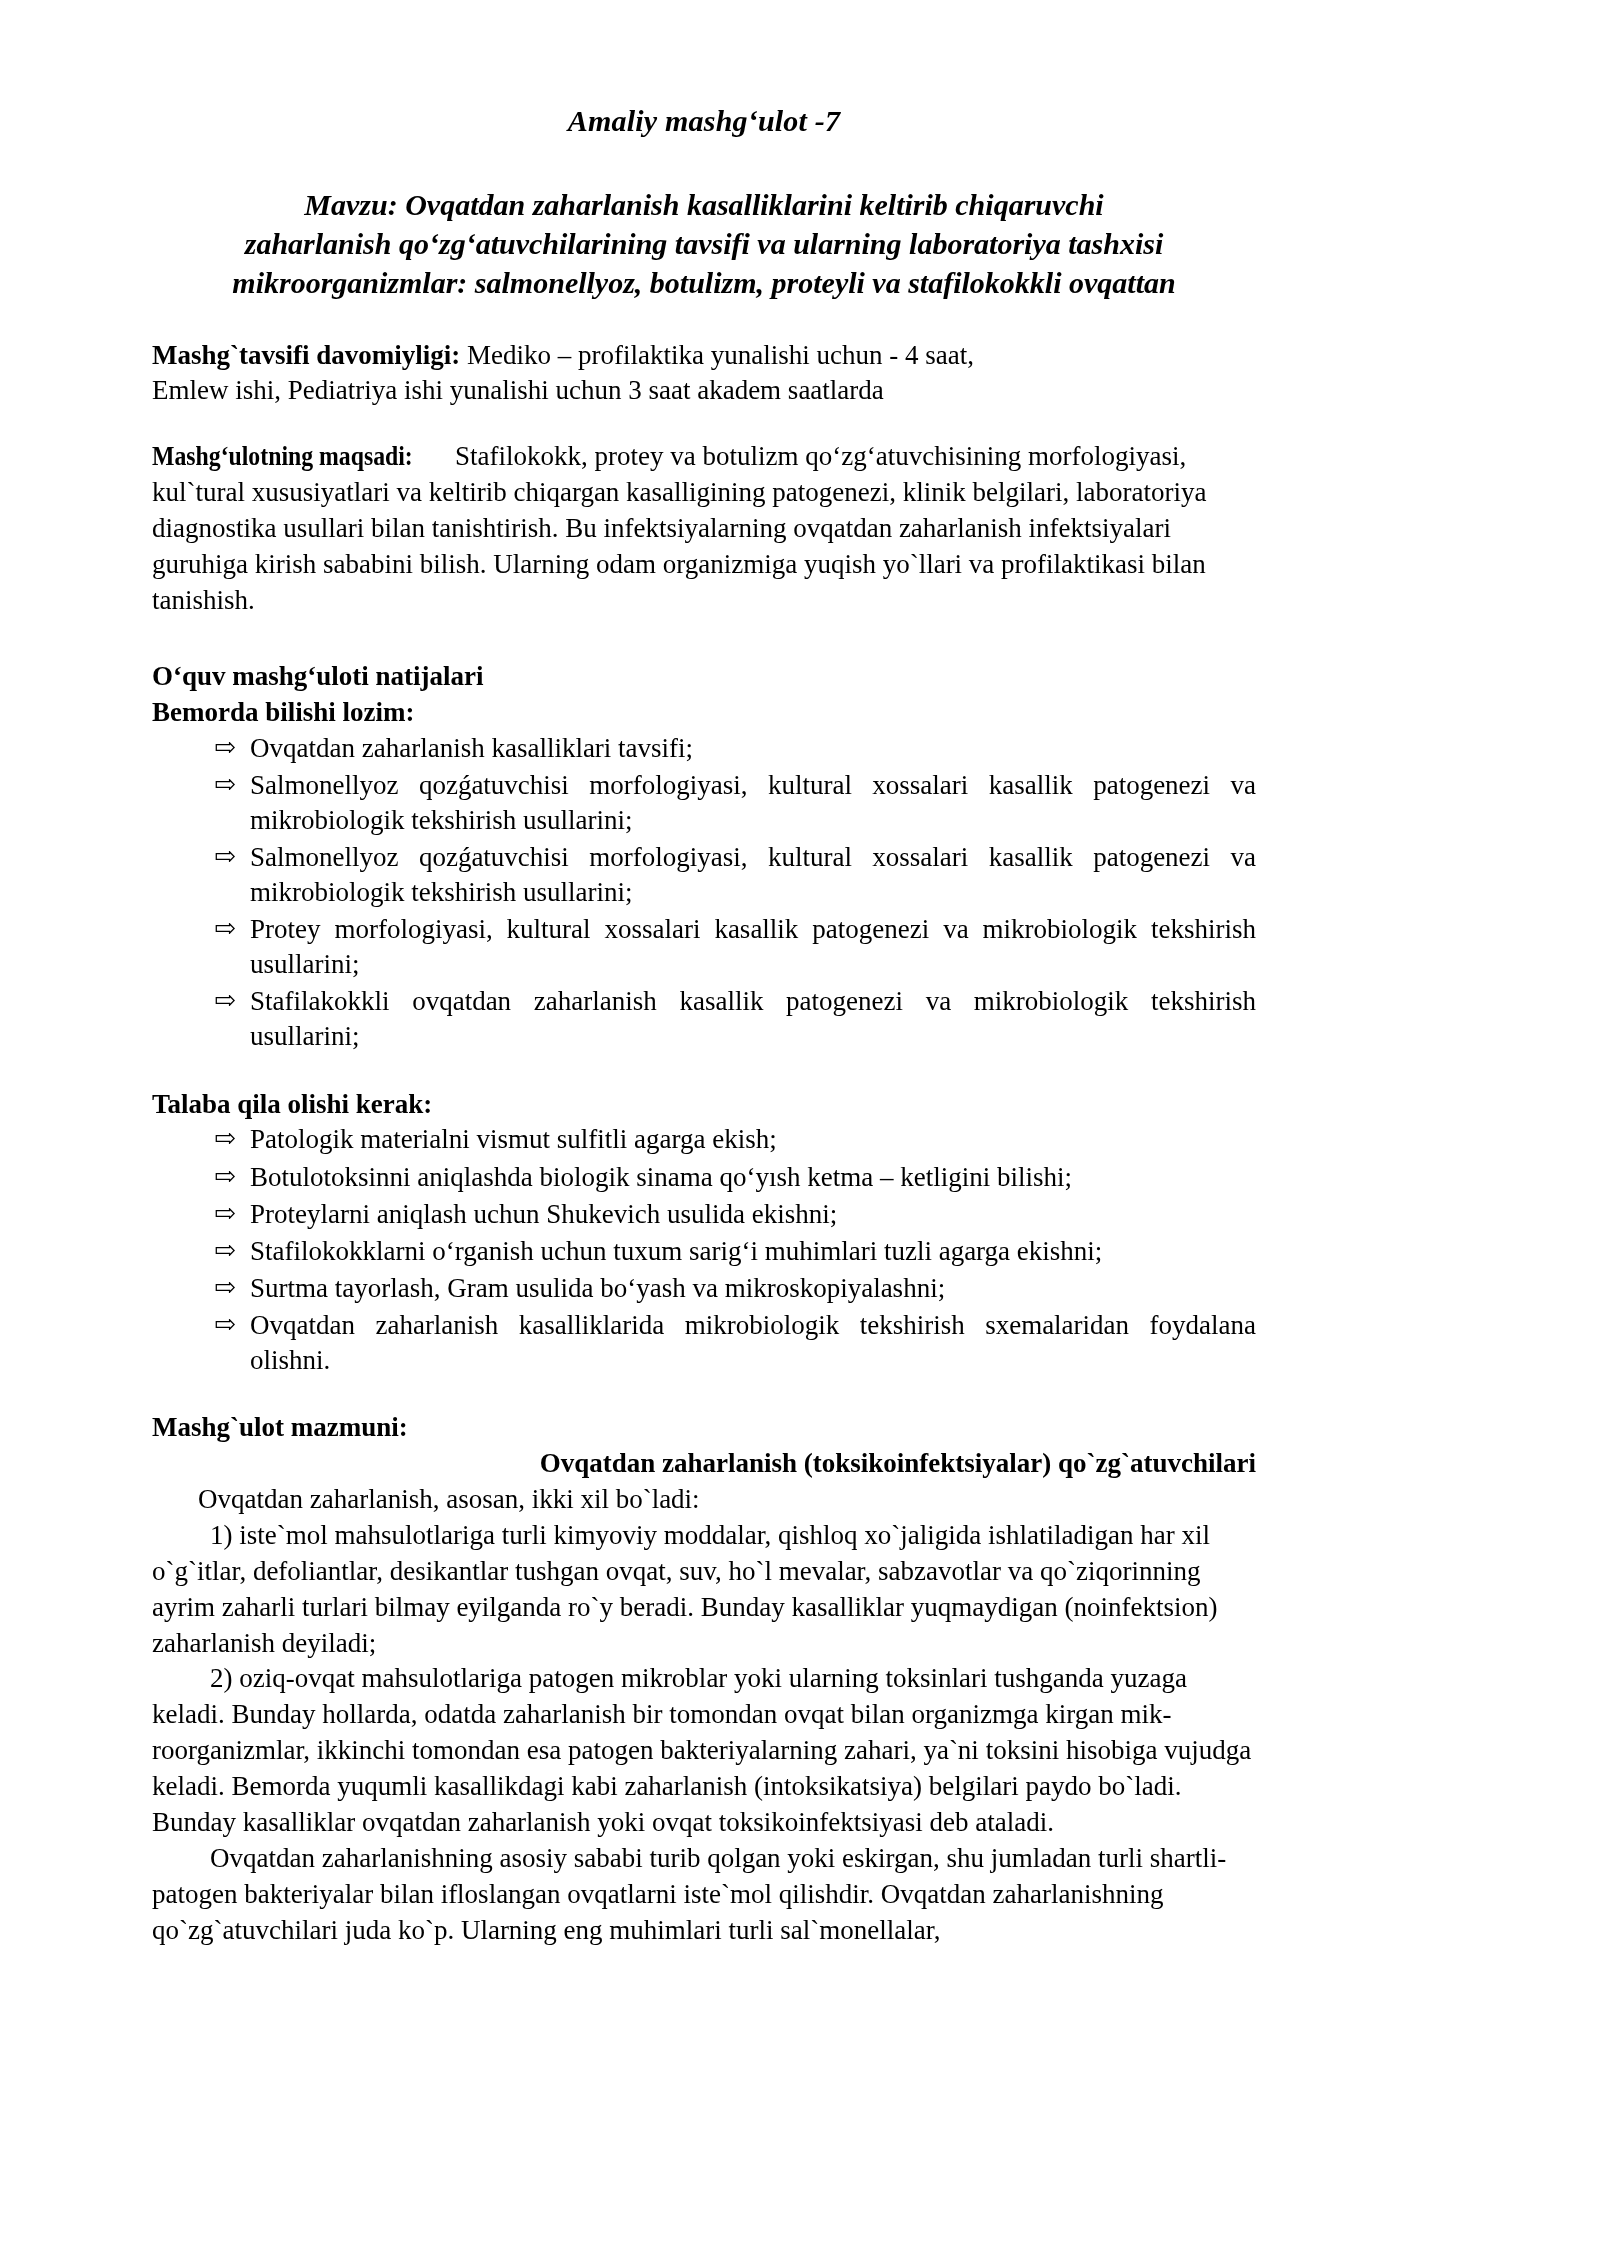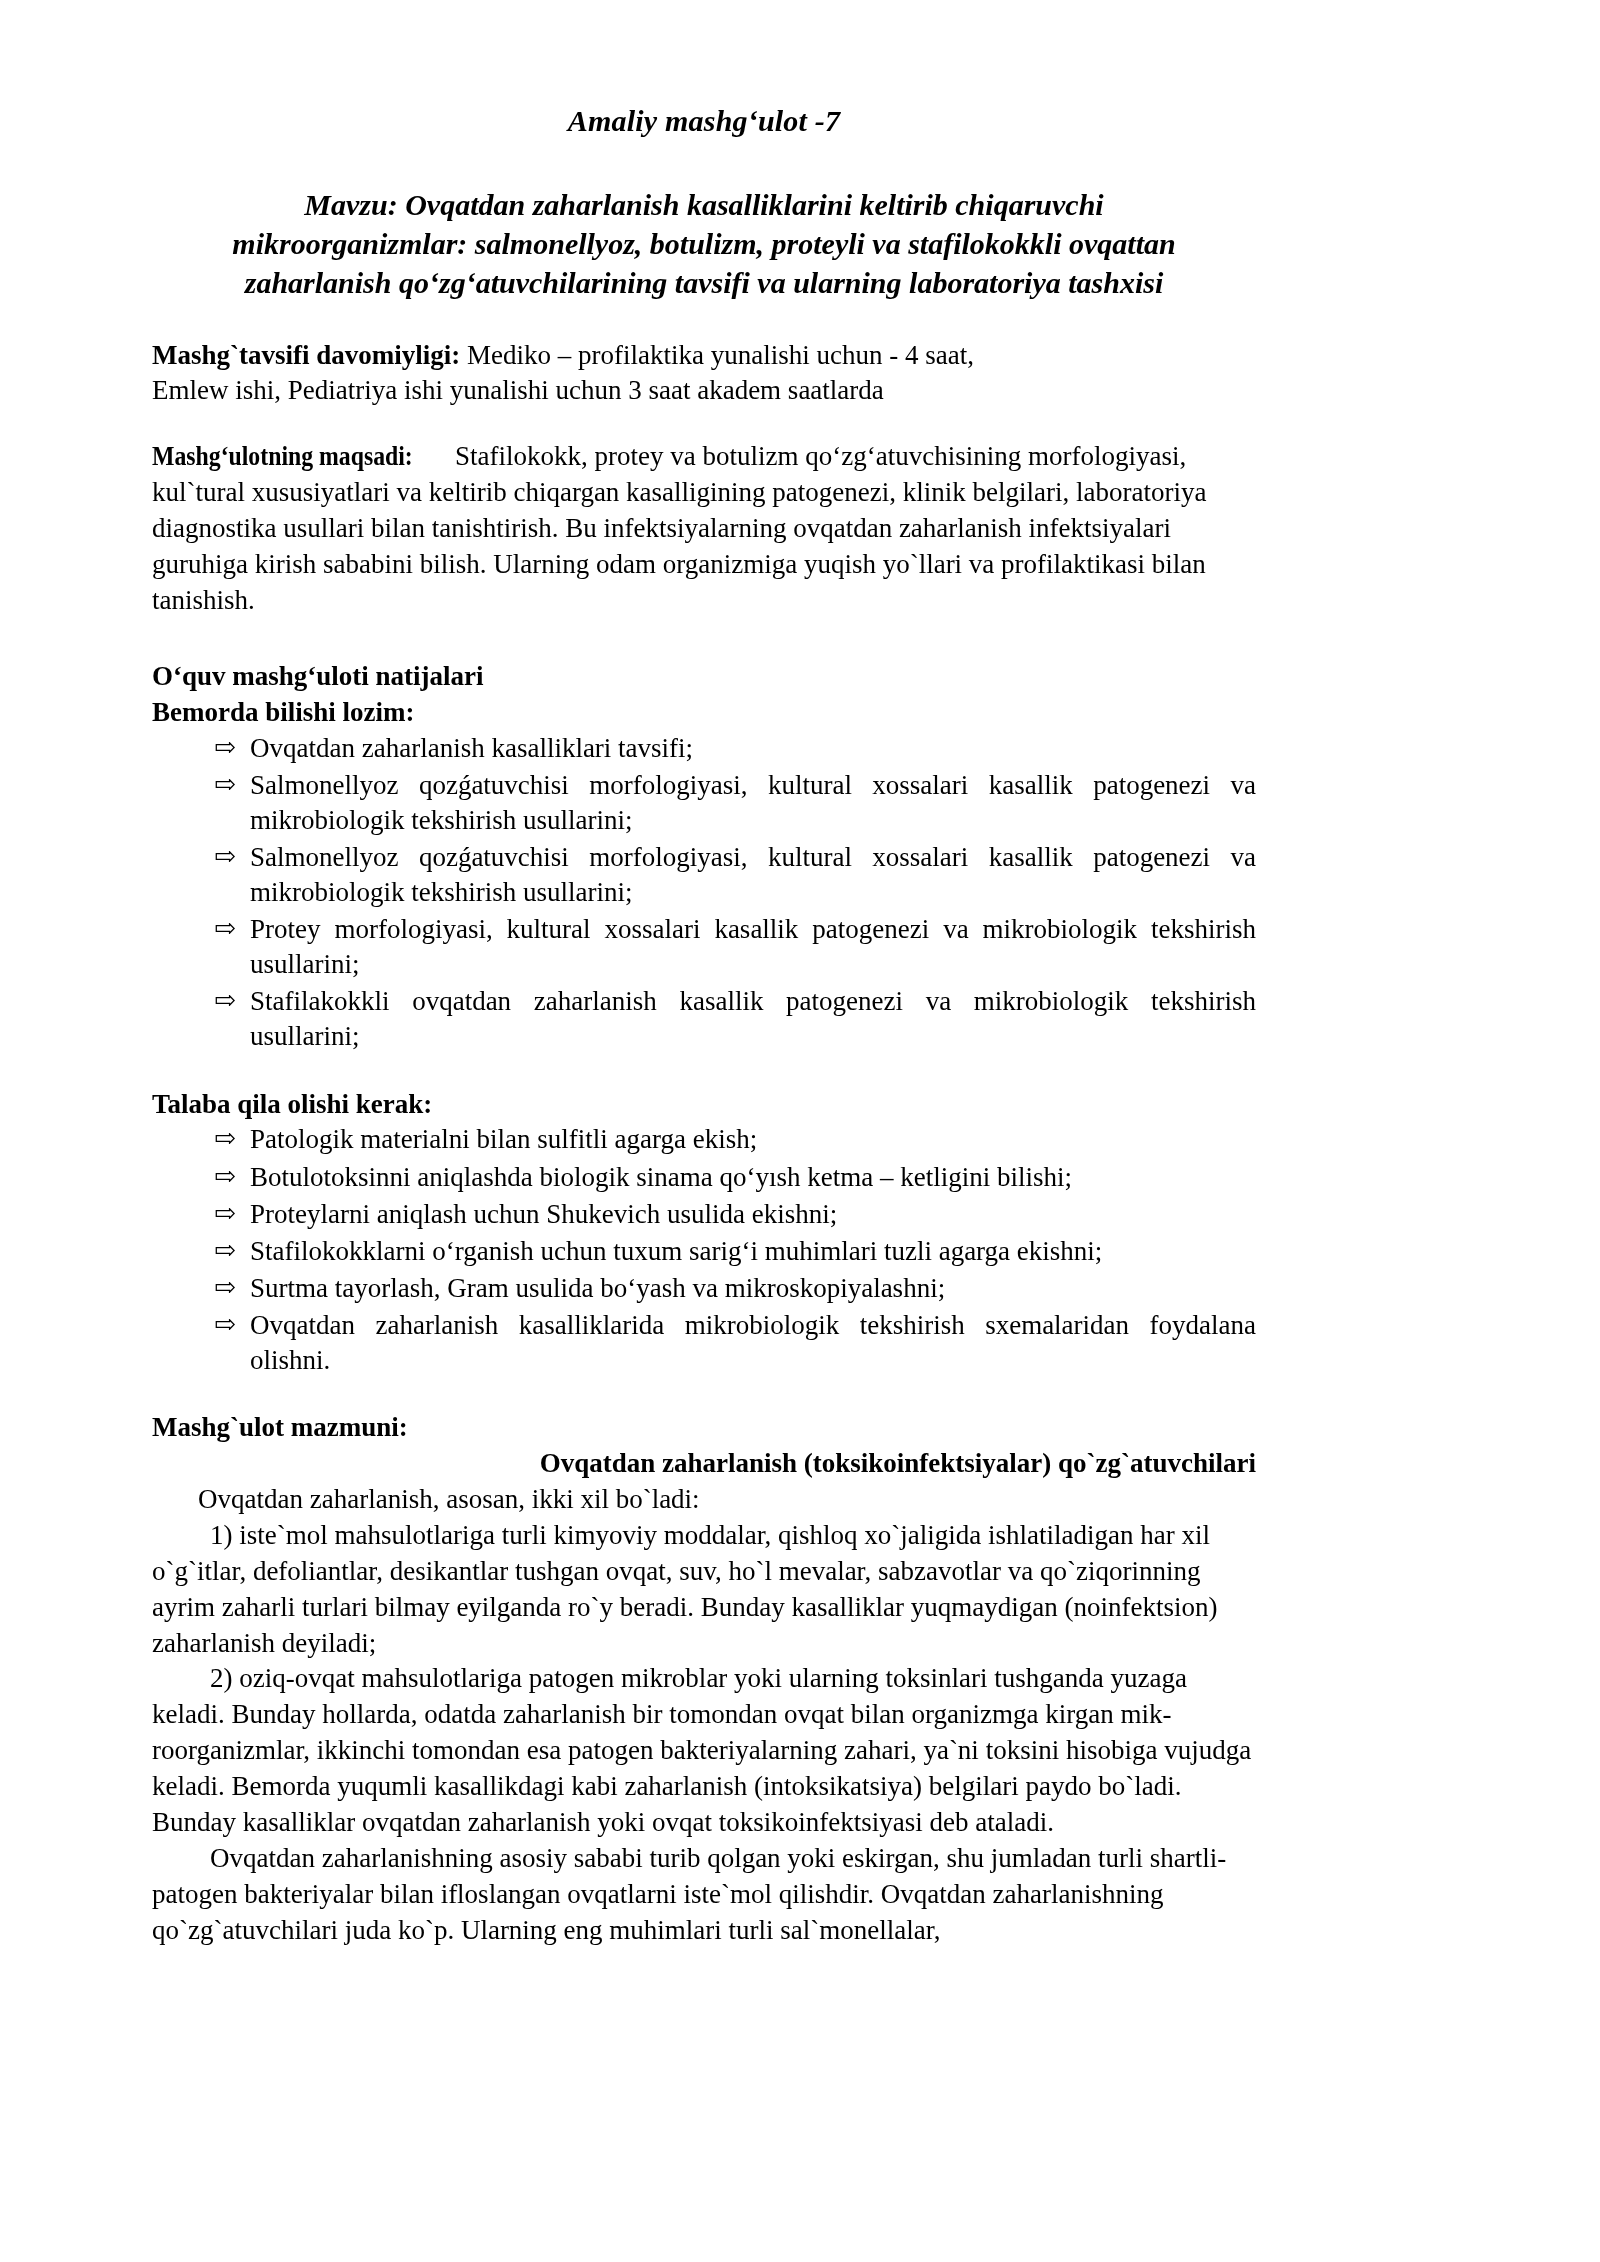--- a/index.html
+++ b/index.html
@@ -109,22 +109,22 @@
 </style>
 </head>
 <body>
 
 <div class="page">
 
   <h1 class="doc-title">Amaliy mashg‘ulot -7</h1>
 
   <div class="doc-subtitle">
     <span class="sub-line">Mavzu: Ovqatdan zaharlanish kasalliklarini keltirib chiqaruvchi</span>
+    <span class="sub-line">zaharlanish qo‘zg‘atuvchilarining tavsifi va ularning laboratoriya tashxisi</span>
     <span class="sub-line">mikroorganizmlar: salmonellyoz, botulizm, proteyli va stafilokokkli ovqattan</span>
-    <span class="sub-line">zaharlanish qo‘zg‘atuvchilarining tavsifi va ularning laboratoriya tashxisi</span>
   </div>
 
   <p class="block"><span class="lead">Mashg`tavsifi davomiyligi:</span><span> Mediko – profilaktika yunalishi uchun - 4 saat,</span><br><span>Emlew ishi, Pediatriya ishi yunalishi uchun 3 saat akadem saatlarda</span></p>
 
   <div class="gap-md"></div>
 
   <p class="block para-justify"><span class="lead-condensed">Mashg‘ulotning maqsadi:</span><span>  Stafilokokk, protey va botulizm qo‘zg‘atuvchisining morfologiyasi, kul`tural xususiyatlari va keltirib chiqargan kasalligining patogenezi, klinik belgilari, laboratoriya diagnostika usullari bilan tanishtirish. Bu infektsiyalarning ovqatdan zaharlanish infektsiyalari guruhiga kirish sababini bilish. Ularning odam organizmiga yuqish yo`llari va profilaktikasi bilan tanishish.</span></p>
 
   <div class="gap-lg"></div>
 
@@ -137,21 +137,21 @@
     <li><span class="bullet-arrow">⇨</span><span>Salmonellyoz qozǵatuvchisi morfologiyasi, kultural xossalari kasallik patogenezi va mikrobiologik tekshirish usullarini;</span></li>
     <li><span class="bullet-arrow">⇨</span><span>Protey  morfologiyasi, kultural xossalari kasallik patogenezi va mikrobiologik tekshirish usullarini;</span></li>
     <li><span class="bullet-arrow">⇨</span><span>Stafilakokkli ovqatdan zaharlanish kasallik patogenezi va mikrobiologik tekshirish usullarini;</span></li>
   </ul>
 
   <div class="gap-md"></div>
 
   <p class="section-head">Talaba qila olishi kerak:</p>
 
   <ul class="arrow-list">
-    <li class="nojust"><span class="bullet-arrow">⇨</span><span>Patologik materialni bilan sulfitli agarga ekish;</span></li>
+    <li class="nojust"><span class="bullet-arrow">⇨</span><span>Patologik materialni vismut sulfitli agarga ekish;</span></li>
     <li class="nojust"><span class="bullet-arrow">⇨</span><span>Botulotoksinni aniqlashda biologik sinama qo‘yısh ketma – ketligini bilishi;</span></li>
     <li class="nojust"><span class="bullet-arrow">⇨</span><span>Proteylarni aniqlash uchun Shukevich usulida ekishni;</span></li>
     <li class="nojust"><span class="bullet-arrow">⇨</span><span>Stafilokokklarni o‘rganish uchun tuxum sarig‘i muhimlari tuzli agarga ekishni;</span></li>
     <li class="nojust"><span class="bullet-arrow">⇨</span><span>Surtma tayorlash, Gram usulida bo‘yash va mikroskopiyalashni;</span></li>
     <li><span class="bullet-arrow">⇨</span><span>Ovqatdan zaharlanish kasalliklarida mikrobiologik tekshirish sxemalaridan foydalana olishni.</span></li>
   </ul>
 
   <div class="gap-md"></div>
 
   <p class="section-head">Mashg`ulot mazmuni:</p>

